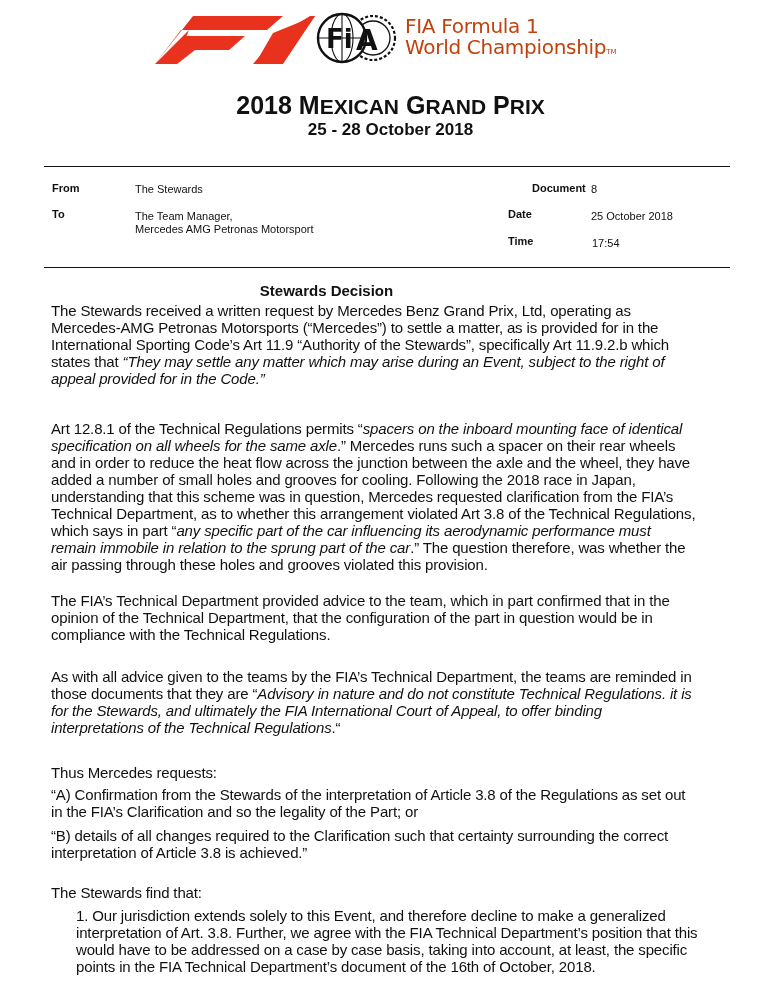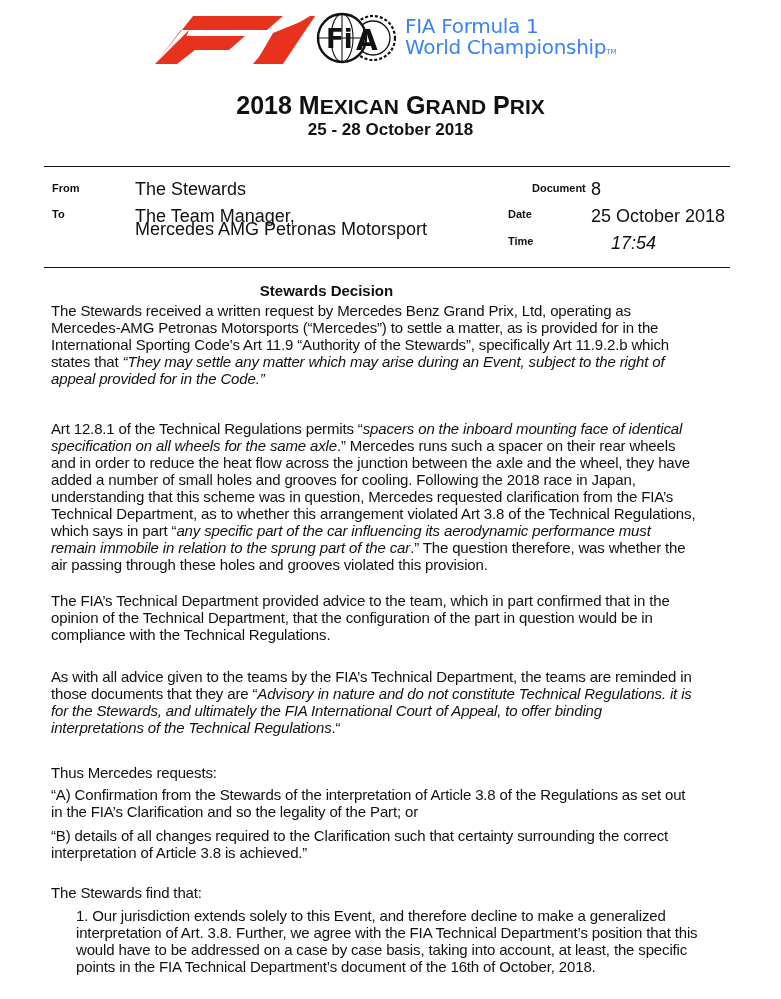--- a/index.html
+++ b/index.html
@@ -5,39 +5,39 @@
   html, body { margin: 0; padding: 0; background: #ffffff; }
   body {
     width: 781px; height: 999px; overflow: hidden; position: relative;
     font-family: "Liberation Sans", sans-serif; color: #111111;
   }
   .logo-wrap { position: absolute; left: 155px; top: 12px; width: 480px; height: 56px; }
   .f1-logo { position: absolute; left: 0; top: 4px; width: 160px; height: 48px; }
   .fia-logo { position: absolute; left: 160px; top: 0; width: 86px; height: 52px; }
   .brand-text {
     position: absolute; left: 250px; top: 4px; font-family: "DejaVu Sans", sans-serif;
-    font-size: 20px; line-height: 21px; color: #3b82f6; letter-spacing: -0.3px;
+    font-size: 20px; line-height: 21px; color: #c2410c; letter-spacing: -0.3px;
   }
   .brand-text .tm { font-size: 7px; letter-spacing: 0; vertical-align: baseline; }
 
   .title {
     position: absolute; left: 0; width: 781px; top: 90px; text-align: center;
     font-weight: bold; font-size: 25px; line-height: 30px;
   }
   .title .sc { font-size: 21px; }
   .subtitle {
     position: absolute; left: 0; width: 781px; top: 121px; text-align: center;
     font-weight: bold; font-size: 17px; line-height: 18px;
   }
   .rule { position: absolute; left: 44px; width: 686px; height: 0; border-top: 1.5px solid #111; }
   .rule.r1 { top: 166px; }
   .rule.r2 { top: 267px; }
 
   .meta-label { position: absolute; font-weight: bold; font-size: 11px; line-height: 15px; }
-  .meta-value { position: absolute; font-size: 18px; line-height: 14px; }
+  .meta-value { position: absolute; font-size: 11px; line-height: 14px; }
 
   .section-title {
     position: absolute; left: 0; width: 653px; top: 282px; text-align: center;
     font-weight: bold; font-size: 15px; line-height: 18px;
   }
   .para {
     position: absolute; left: 51px; width: 700px; font-size: 15px; line-height: 17px;
     letter-spacing: -0.15px;
   }
   .para em { font-style: italic; }
@@ -81,21 +81,21 @@
 <div class="meta-value" style="left:135px; top:182px;">The Stewards</div>
 <div class="meta-label" style="left:52px; top:207px;">To</div>
 <div class="meta-value" style="left:135px; top:209px;">The Team Manager,</div>
 <div class="meta-value" style="left:135px; top:222px;">Mercedes AMG Petronas Motorsport</div>
 
 <div class="meta-label" style="left:500px; top:181px;padding-left:32px;">Document</div>
 <div class="meta-value" style="left:591px; top:182px;">8</div>
 <div class="meta-label" style="left:508px; top:207px;">Date</div>
 <div class="meta-value" style="left:591px; top:209px;">25 October 2018</div>
 <div class="meta-label" style="left:508px; top:234px;">Time</div>
-<div class="meta-value" style="left:611px; top:236px;font-style:italic;">17:54</div>
+<div class="meta-value" style="left:592px; top:236px;">17:54</div>
 
 <div class="rule r2"></div>
 
 <div class="section-title">Stewards Decision</div>
 
 <div class="para" style="top:302px;">
   <div>The Stewards received a written request by Mercedes Benz Grand Prix, Ltd, operating as</div>
   <div>Mercedes-AMG Petronas Motorsports (“Mercedes”) to settle a matter, as is provided for in the</div>
   <div>International Sporting Code’s  Art 11.9  “Authority of the Stewards”, specifically Art 11.9.2.b which</div>
   <div><span>states that </span><em>“They may settle any matter which may arise during an Event, subject to the right of</em></div>

